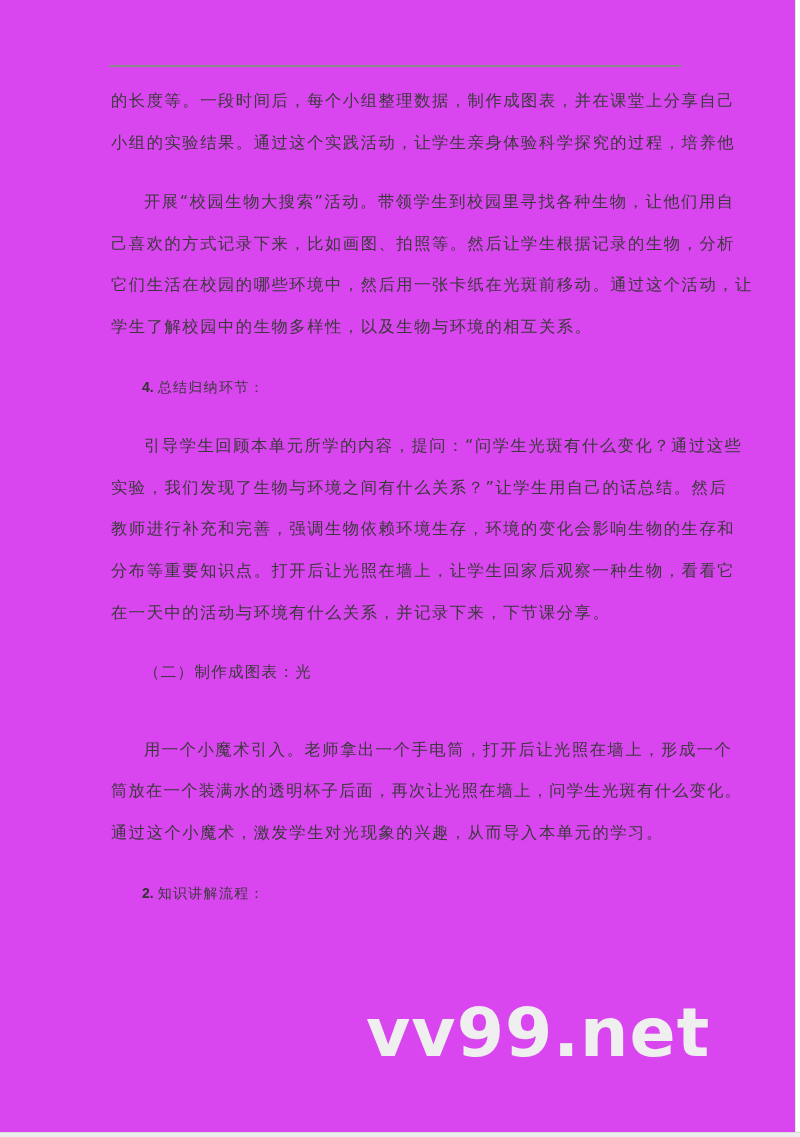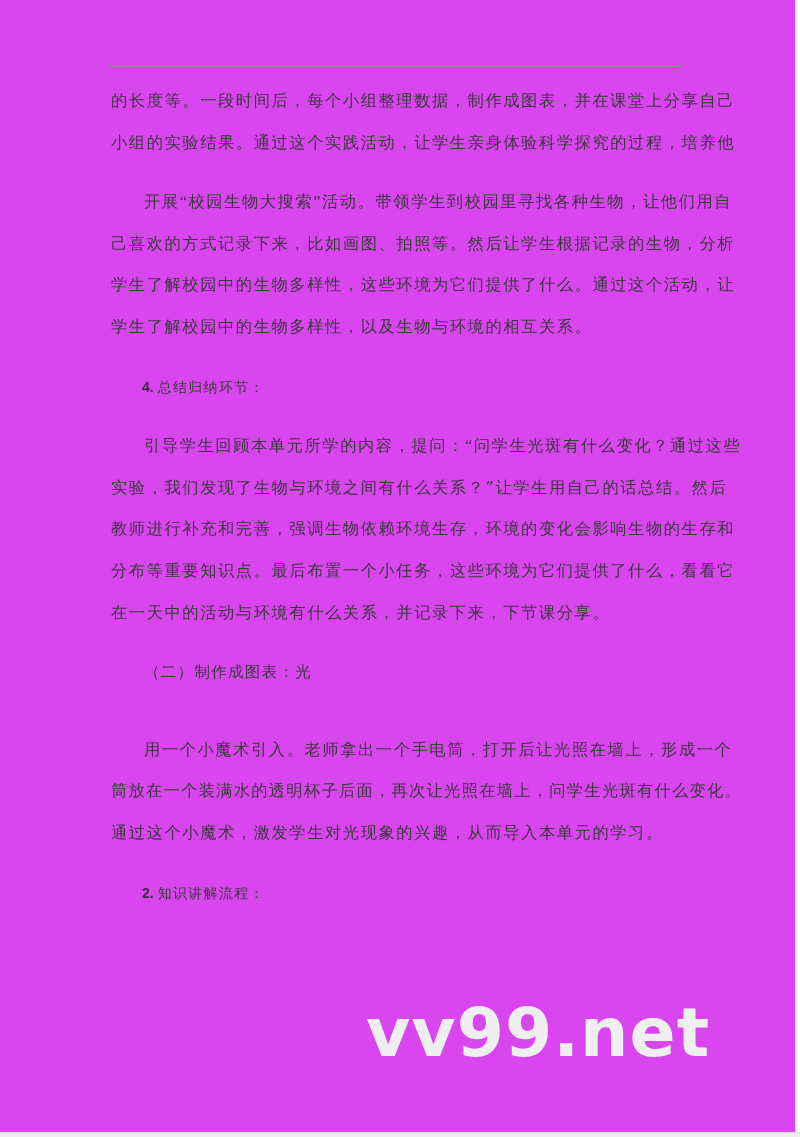--- a/index.html
+++ b/index.html
@@ -45,21 +45,21 @@
     width: 572px;
   }
   .line {
     height: 41.6px;
     line-height: 30px;
     font-size: 16.3px;
     letter-spacing: 1.55px;
     white-space: nowrap;
     overflow: visible;
   }
-  .indent { padding-left: 33px; font-family: Liberation Serif, serif; }
+  .indent { padding-left: 33px; }
   .gap { height: 18px; }
   .heading {
     height: 41.6px;
     line-height: 30px;
     font-size: 14px;
     letter-spacing: 1.3px;
     padding-left: 31px;
     white-space: nowrap;
   }
   .heading .num {
@@ -99,35 +99,35 @@
 
     <div>
       <div class="line">的长度等。一段时间后，每个小组整理数据，制作成图表，并在课堂上分享自己</div>
       <div class="line">小组的实验结果。通过这个实践活动，让学生亲身体验科学探究的过程，培养他</div>
     </div>
     <div class="gap"></div>
 
     <div>
       <div class="line indent">开展“校园生物大搜索”活动。带领学生到校园里寻找各种生物，让他们用自</div>
       <div class="line">己喜欢的方式记录下来，比如画图、拍照等。然后让学生根据记录的生物，分析</div>
-      <div class="line">学生了解校园中的生物多样性，这些环境为它们提供了什么。通过这个活动，让</div>
+      <div class="line">它们生活在校园的哪些环境中，然后用一张卡纸在光斑前移动。通过这个活动，让</div>
       <div class="line">学生了解校园中的生物多样性，以及生物与环境的相互关系。</div>
     </div>
     <div class="gap"></div>
 
     <div class="heading">
       <span class="num">4.</span><span>总结归纳环节：</span>
     </div>
     <div class="gap"></div>
 
     <div>
       <div class="line indent">引导学生回顾本单元所学的内容，提问：“问学生光斑有什么变化？通过这些</div>
       <div class="line">实验，我们发现了生物与环境之间有什么关系？”让学生用自己的话总结。然后</div>
       <div class="line">教师进行补充和完善，强调生物依赖环境生存，环境的变化会影响生物的生存和</div>
-      <div class="line">分布等重要知识点。最后布置一个小任务，这些环境为它们提供了什么，看看它</div>
+      <div class="line">分布等重要知识点。打开后让光照在墙上，让学生回家后观察一种生物，看看它</div>
       <div class="line">在一天中的活动与环境有什么关系，并记录下来，下节课分享。</div>
     </div>
     <div class="gap"></div>
 
     <div class="sub-heading">（二）制作成图表：光</div>
     <div class="gap"></div>
 
     <div class="gap"></div>
 
     <div>

